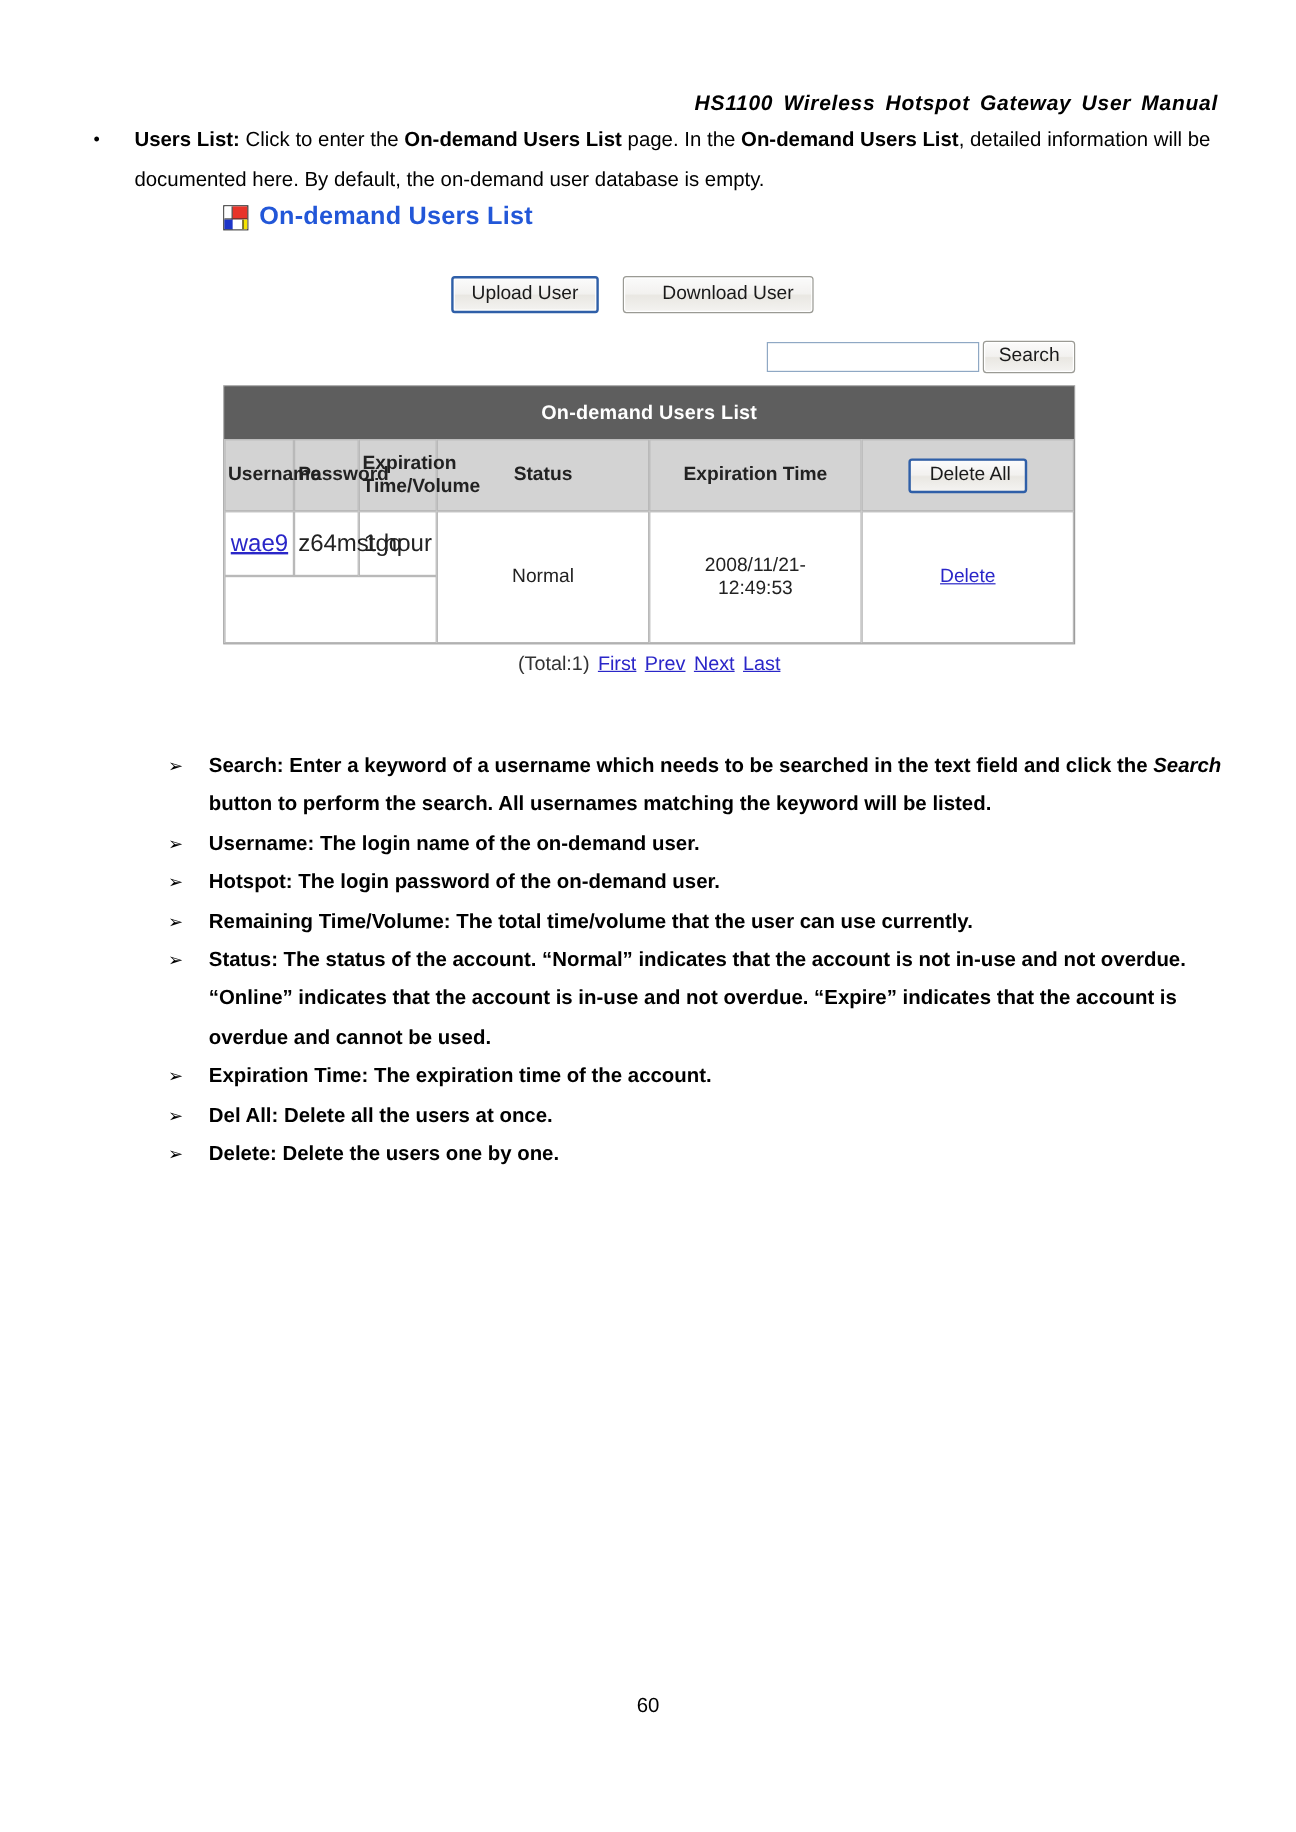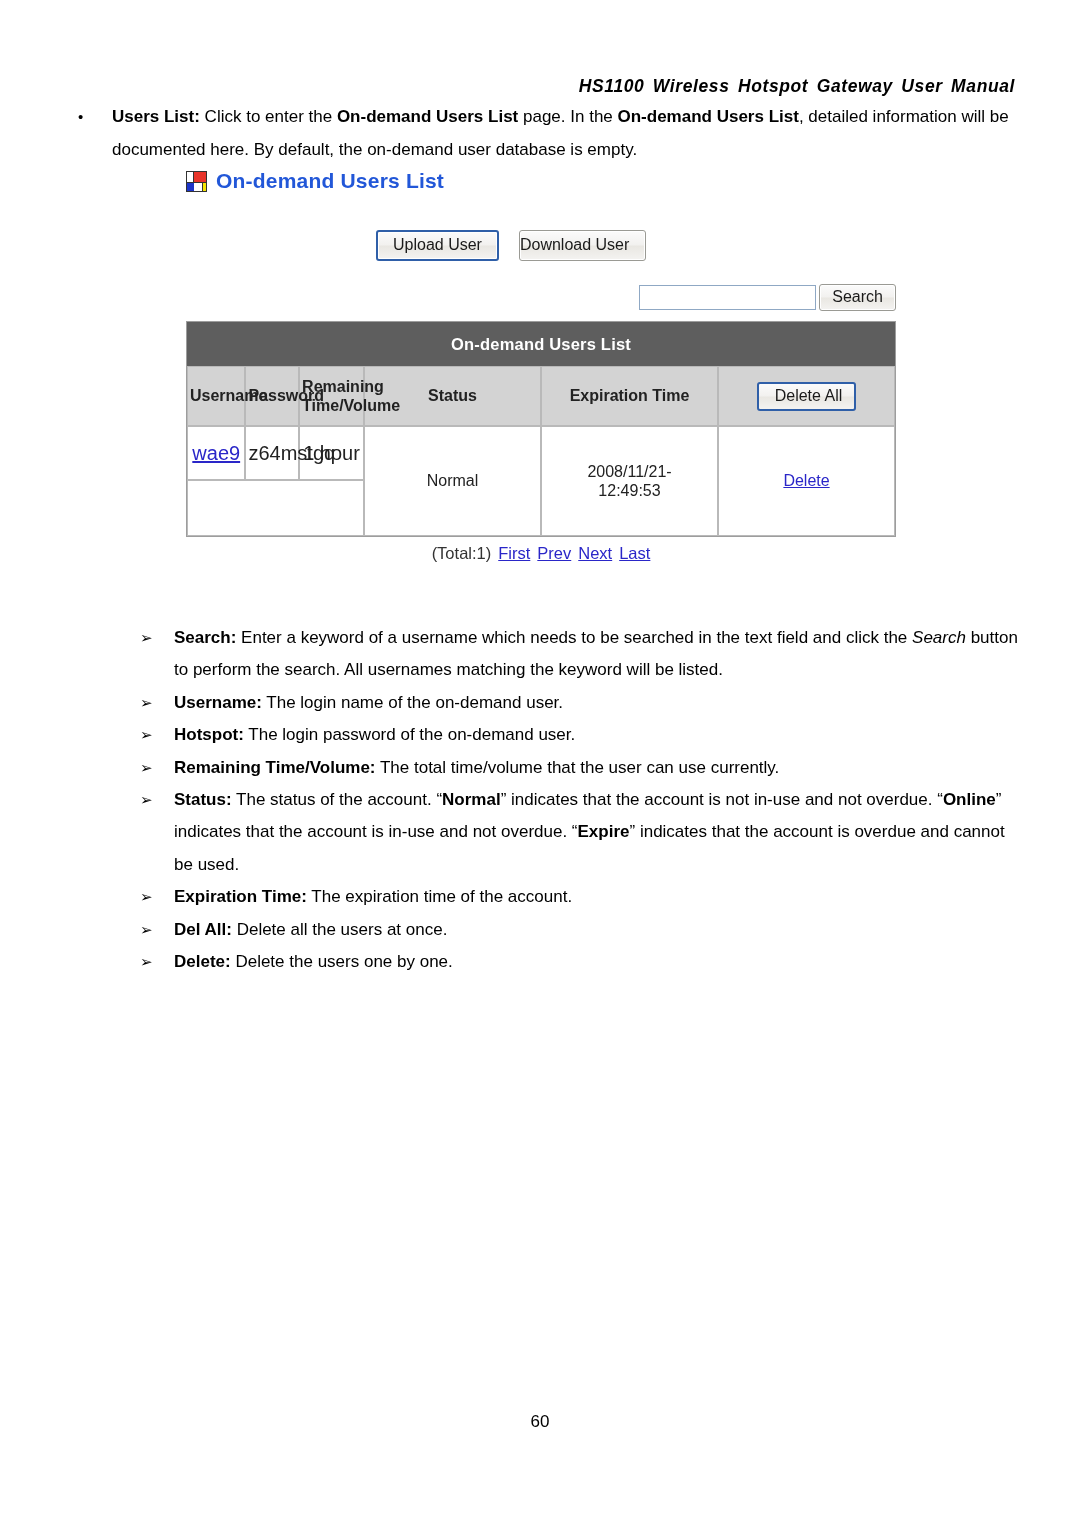--- a/index.html
+++ b/index.html
@@ -70,21 +70,21 @@
     font-size: 17px;
     line-height: 32.4px;
   }
   .arrow-mark {
     width: 34px;
     flex: 0 0 34px;
     font-size: 15px;
     line-height: 32.4px;
     font-family: "DejaVu Sans", sans-serif;
   }
-  .arrow-text { flex: 1 1 auto; }
+  .arrow-text { flex: 1 1 auto; font-weight: bold; }
 
   
   .shot {
     position: absolute;
     left: 186px;
     top: 166px;
     width: 710px;
   }
 
   .shot-title {
@@ -126,21 +126,21 @@
     margin-left: 190px;
     display: flex;
     gap: 20px;
   }
   .winbtn {
     font-size: 16px;
     color: #1a1a1a;
     background: linear-gradient(180deg,#fbfbfb 0%, #f2f1ef 48%, #e9e7e2 52%, #f4f3f1 100%);
     border: 1px solid #9a9a94;
     border-radius: 3px;
-    padding: 4px 16px 5px 0;
+    padding: 4px 16px 5px 32px;
     box-shadow: inset 0 0 0 1px #ffffff;
     line-height: 20px;
     white-space: nowrap;
   }
   .winbtn.focused {
     border: 2px solid #2f5fa8;
     padding: 3px 15px 4px 15px;
   }
 
   
@@ -298,21 +298,21 @@
       <td class="cap" colspan="4">On-demand Users List</td>
     </tr>
     <tr>
       <td class="hd-spanwrap" rowspan="1" style="width:354px">
         <table class="inner">
           <tbody>
                 <tr>
             <td class="hd" style="width:33%;height:50px">Username</td>
             <td class="hd" style="width:30%">Password</td>
             <td class="hd two-line" style="width:37%">
-              <span>Remaining</span><br>
+              <span>Expiration</span><br>
               <span>Time/Volume</span>
             </td>
           </tr>
         </tbody>
             </table>
       </td>
       <td class="hd" style="width:103px">Status</td>
       <td class="hd" style="width:135px">Expiration Time</td>
       <td class="delete-all-cell" style="width:116px">
         <span class="del-all-btn">Delete All</span>

